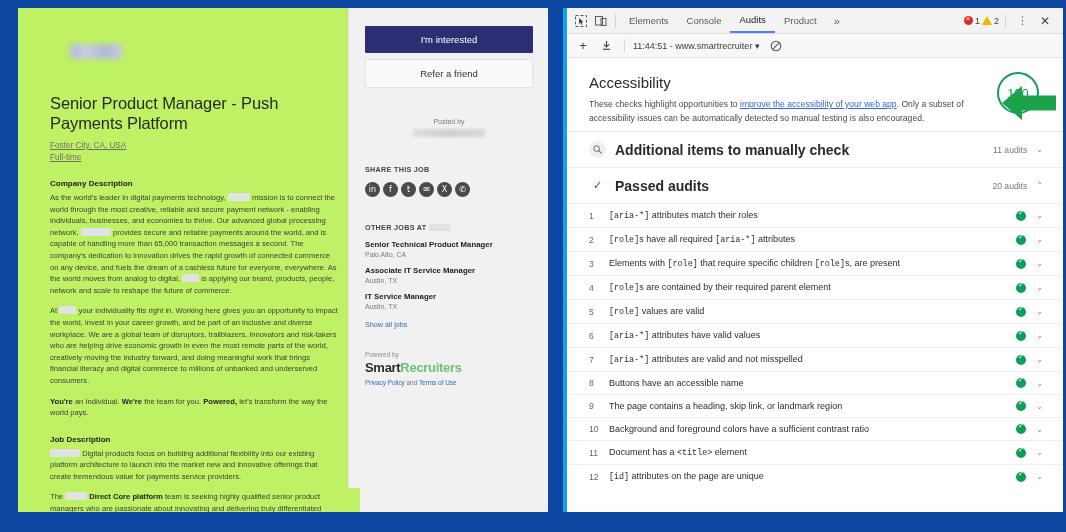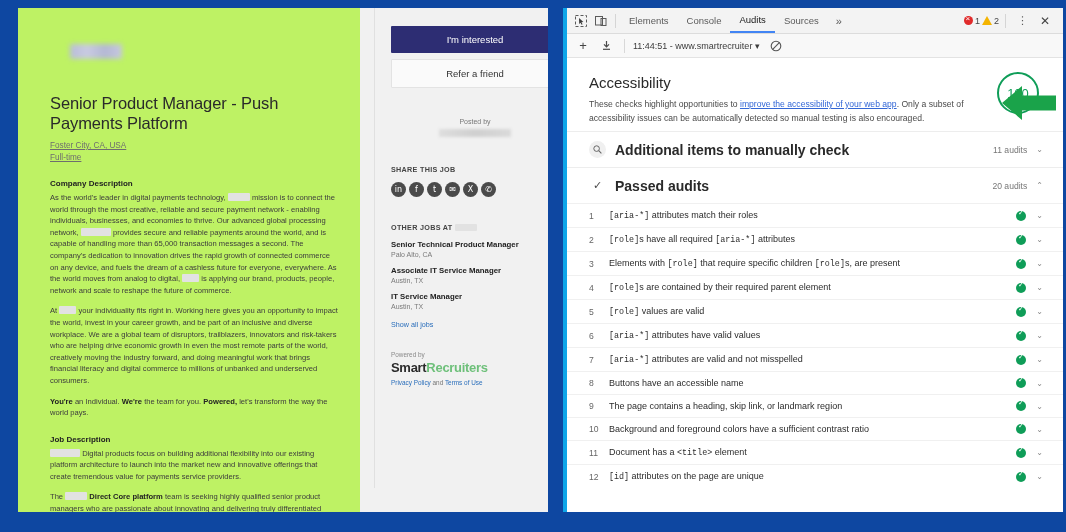--- a/index.html
+++ b/index.html
@@ -75,21 +75,21 @@
     height: 8px;
   }
   .r-sm { width: 22px; }
   .r-md { width: 30px; }
   .r-xs { width: 17px; }
   .bold { font-weight: bold; color: #232323; }
 
   
   #side-col {
     position: absolute;
-    left: 356px; top: 0;
+    left: 330px; top: 0;
     width: 188px; height: 480px;
     background: #f1f1f1;
     padding: 18px 3px 0 16px;
     border-left: 1px solid #e0e0e0;
   }
   .btn-primary {
     display: block;
     width: 100%;
     background: #2d2d73;
     color: #fff;
@@ -388,21 +388,21 @@
       <div class="dt-icobtn">
         <svg width="12" height="12" viewBox="0 0 12 12">
             <rect x="0.5" y="1.5" width="7" height="8.5" fill="none" stroke="#5a5a5a"></rect>
             <rect x="6" y="3.5" width="5" height="7" fill="none" stroke="#5a5a5a"></rect>
           </svg>
       </div>
       <div class="dt-sep"></div>
       <div class="dt-tab">Elements</div>
       <div class="dt-tab">Console</div>
       <div class="dt-tab active">Audits</div>
-      <div class="dt-tab">Sources</div>
+      <div class="dt-tab">Product</div>
       <div class="dt-more">»</div>
       <div class="dt-right">
         <div class="badge">
           <div class="dot-err"></div>
           <span>1</span>
         </div>
         <div class="badge">
           <div class="tri-warn"></div>
           <span>2</span>
         </div>

